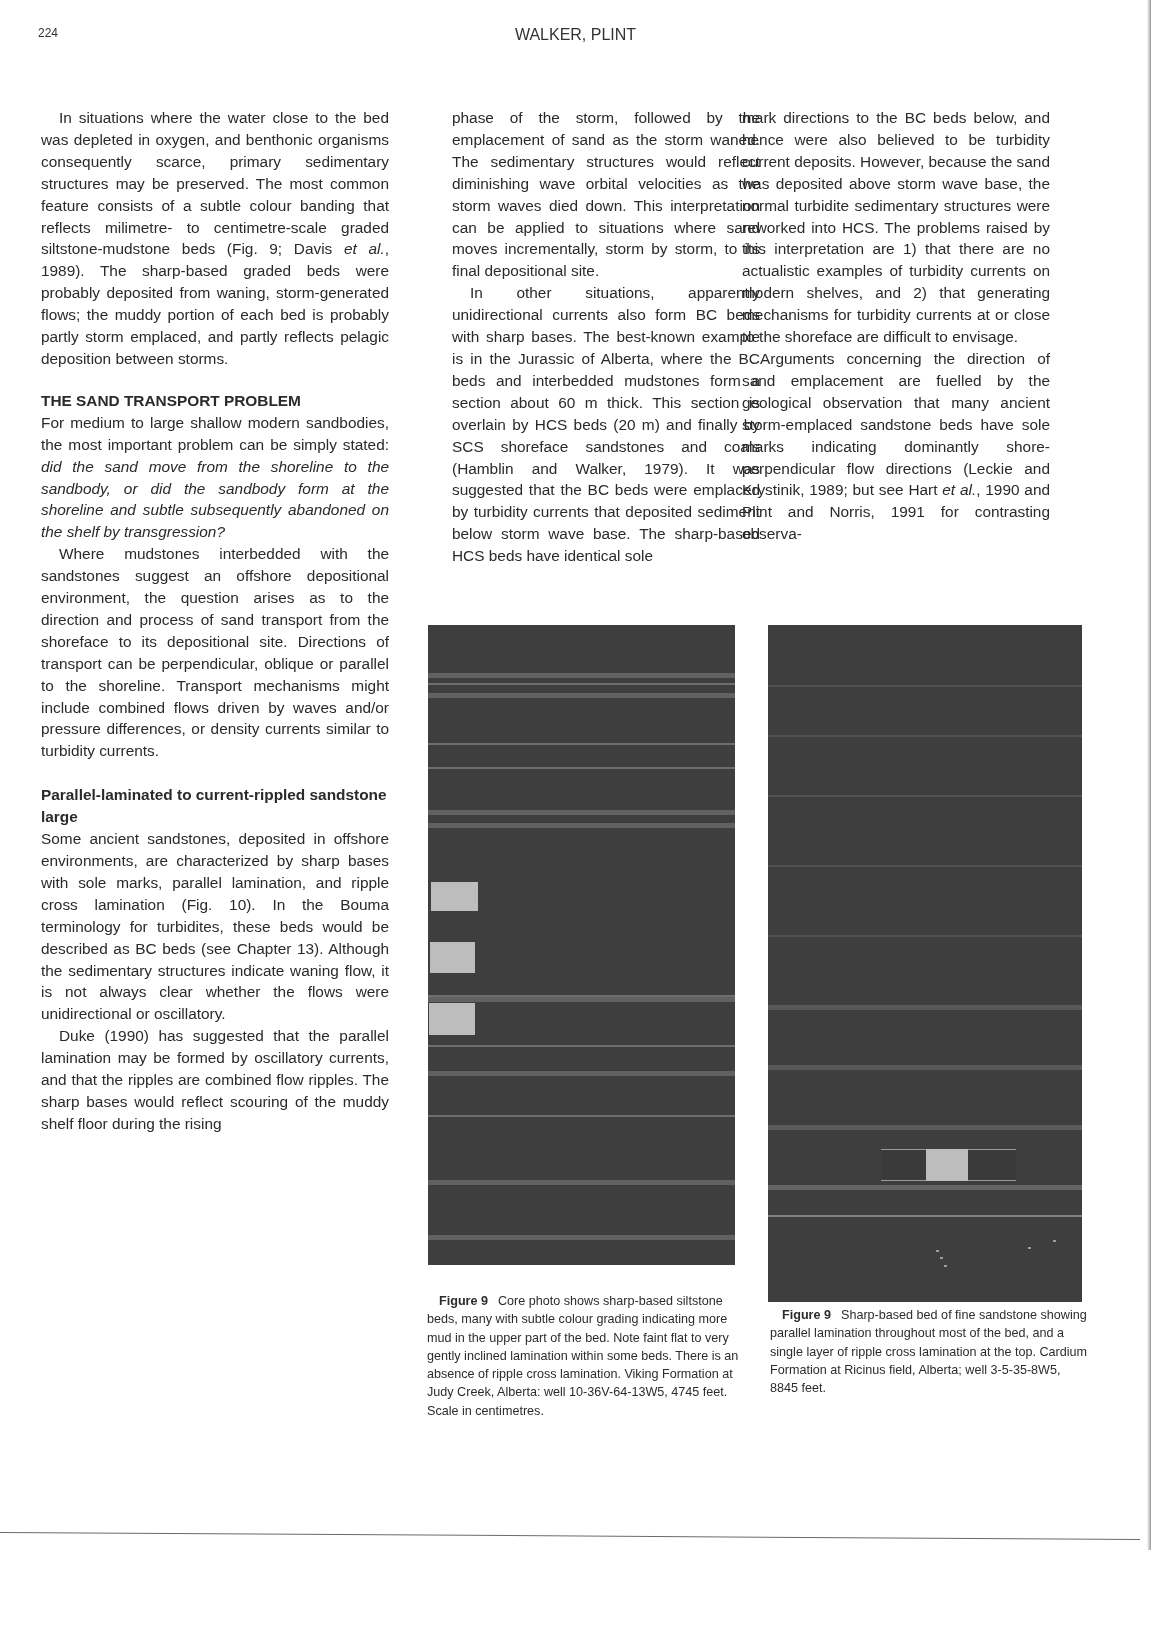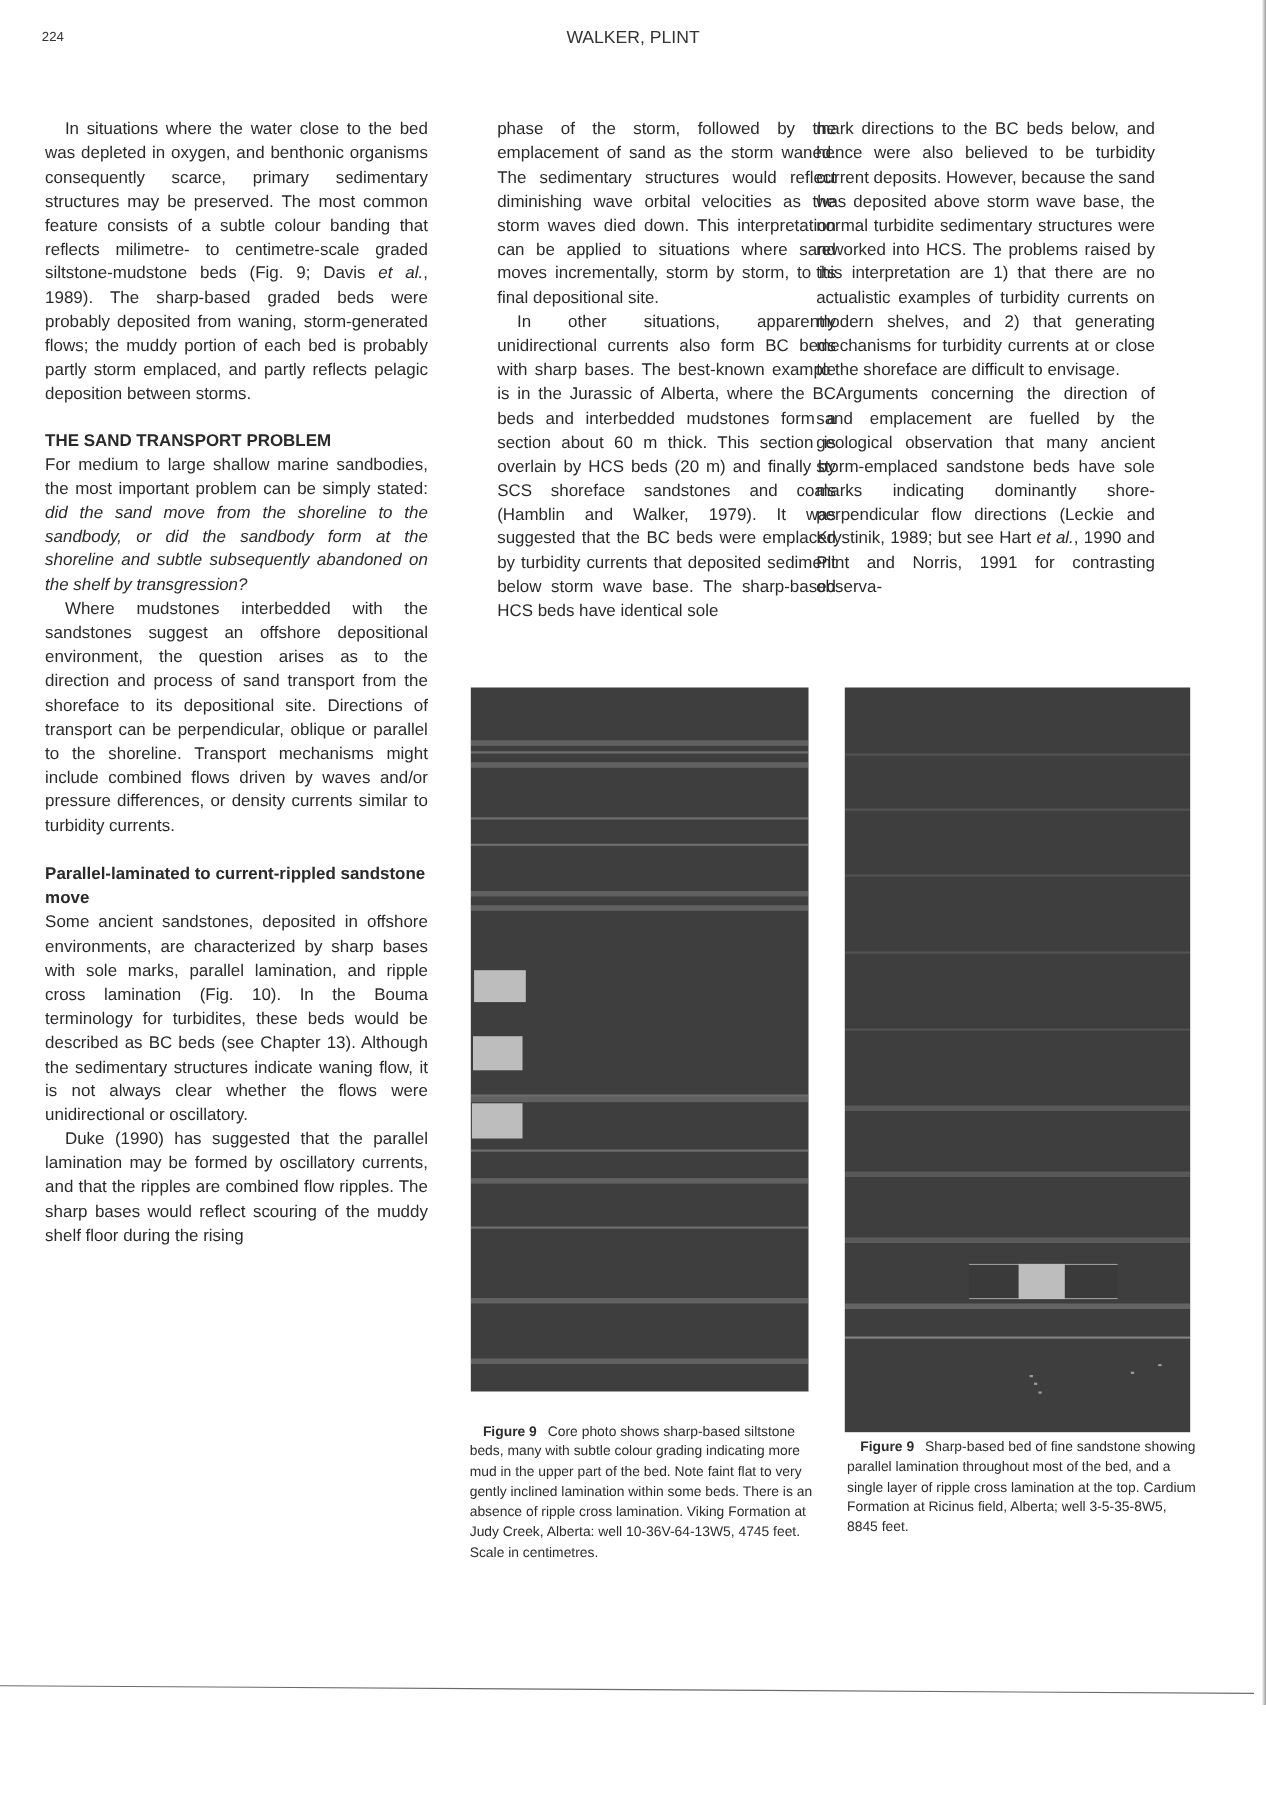--- a/index.html
+++ b/index.html
@@ -40,23 +40,23 @@
 <body>
 
 <div class="running-head">
   <span class="page-number">224</span>
   <span class="running-title">WALKER, PLINT</span>
 </div>
 
 <div class="col col1">
   <p class="indent"><span>In situations where the water close to the bed was depleted in oxygen, and benthonic organisms consequently scarce, primary sedimentary structures may be preserved. The most common feature consists of a subtle colour banding that reflects milimetre- to centimetre-scale graded siltstone-mudstone beds (Fig. 9; Davis </span><em>et al.</em><span>, 1989). The sharp-based graded beds were probably deposited from waning, storm-generated flows; the muddy portion of each bed is probably partly storm emplaced, and partly reflects pelagic deposition between storms.</span></p>
   <div class="section-heading">THE SAND TRANSPORT PROBLEM</div>
-  <p><span>For medium to large shallow marine sandbodies, the most important problem can be simply stated: </span><em>did the sand move from the shoreline to the sandbody, or did the sandbody form at the shoreline and subtle subsequently abandoned on the shelf by transgression?</em></p>
+  <p><span>For medium to large shallow modern sandbodies, the most important problem can be simply stated: </span><em>did the sand move from the shoreline to the sandbody, or did the sandbody form at the shoreline and subtle subsequently abandoned on the shelf by transgression?</em></p>
   <p class="indent">Where mudstones interbedded with the sandstones suggest an offshore depositional environment, the question arises as to the direction and process of sand transport from the shoreface to its depositional site. Directions of transport can be perpendicular, oblique or parallel to the shoreline. Transport mechanisms might include combined flows driven by waves and/or pressure differences, or density currents similar to turbidity currents.</p>
-  <div class="subsection-heading">Parallel-laminated to current-rippled sandstone move</div>
+  <div class="subsection-heading">Parallel-laminated to current-rippled sandstone large</div>
   <p>Some ancient sandstones, deposited in offshore environments, are characterized by sharp bases with sole marks, parallel lamination, and ripple cross lamination (Fig. 10). In the Bouma terminology for turbidites, these beds would be described as BC beds (see Chapter 13). Although the sedimentary structures indicate waning flow, it is not always clear whether the flows were unidirectional or oscillatory.</p>
   <p class="indent">Duke (1990) has suggested that the parallel lamination may be formed by oscillatory currents, and that the ripples are combined flow ripples. The sharp bases would reflect scouring of the muddy shelf floor during the rising</p>
 </div>
 
 <div class="col col2">
   <p>phase of the storm, followed by the emplacement of sand as the storm waned. The sedimentary structures would reflect diminishing wave orbital velocities as the storm waves died down. This interpretation can be applied to situations where sand moves incrementally, storm by storm, to its final depositional site.</p>
   <p class="indent">In other situations, apparently unidirectional currents also form BC beds with sharp bases. The best-known example is in the Jurassic of Alberta, where the BC beds and interbedded mudstones form a section about 60 m thick. This section is overlain by HCS beds (20 m) and finally by SCS shoreface sandstones and coals (Hamblin and Walker, 1979). It was suggested that the BC beds were emplaced by turbidity currents that deposited sediment below storm wave base. The sharp-based HCS beds have identical sole</p>
 </div>
 
 <div class="col col3">

